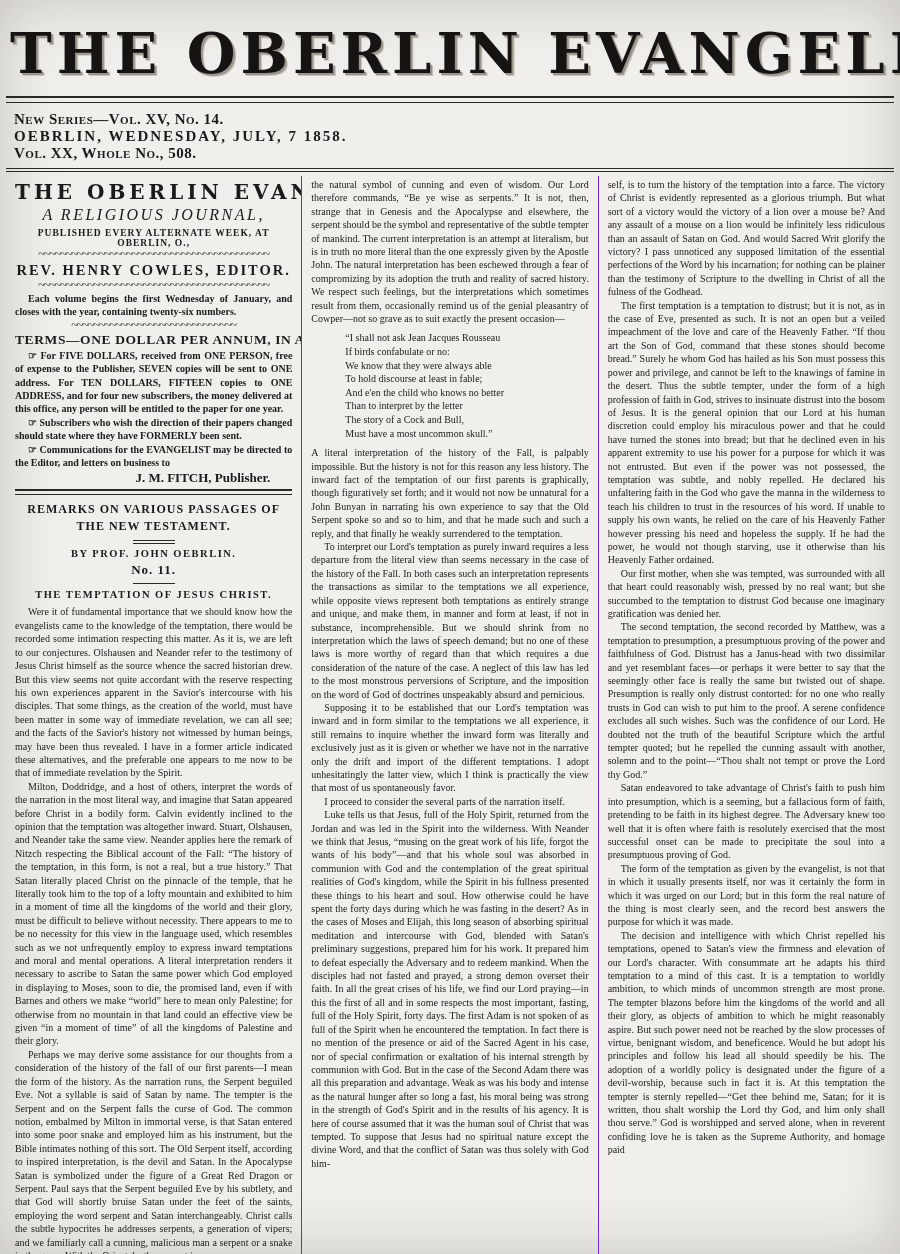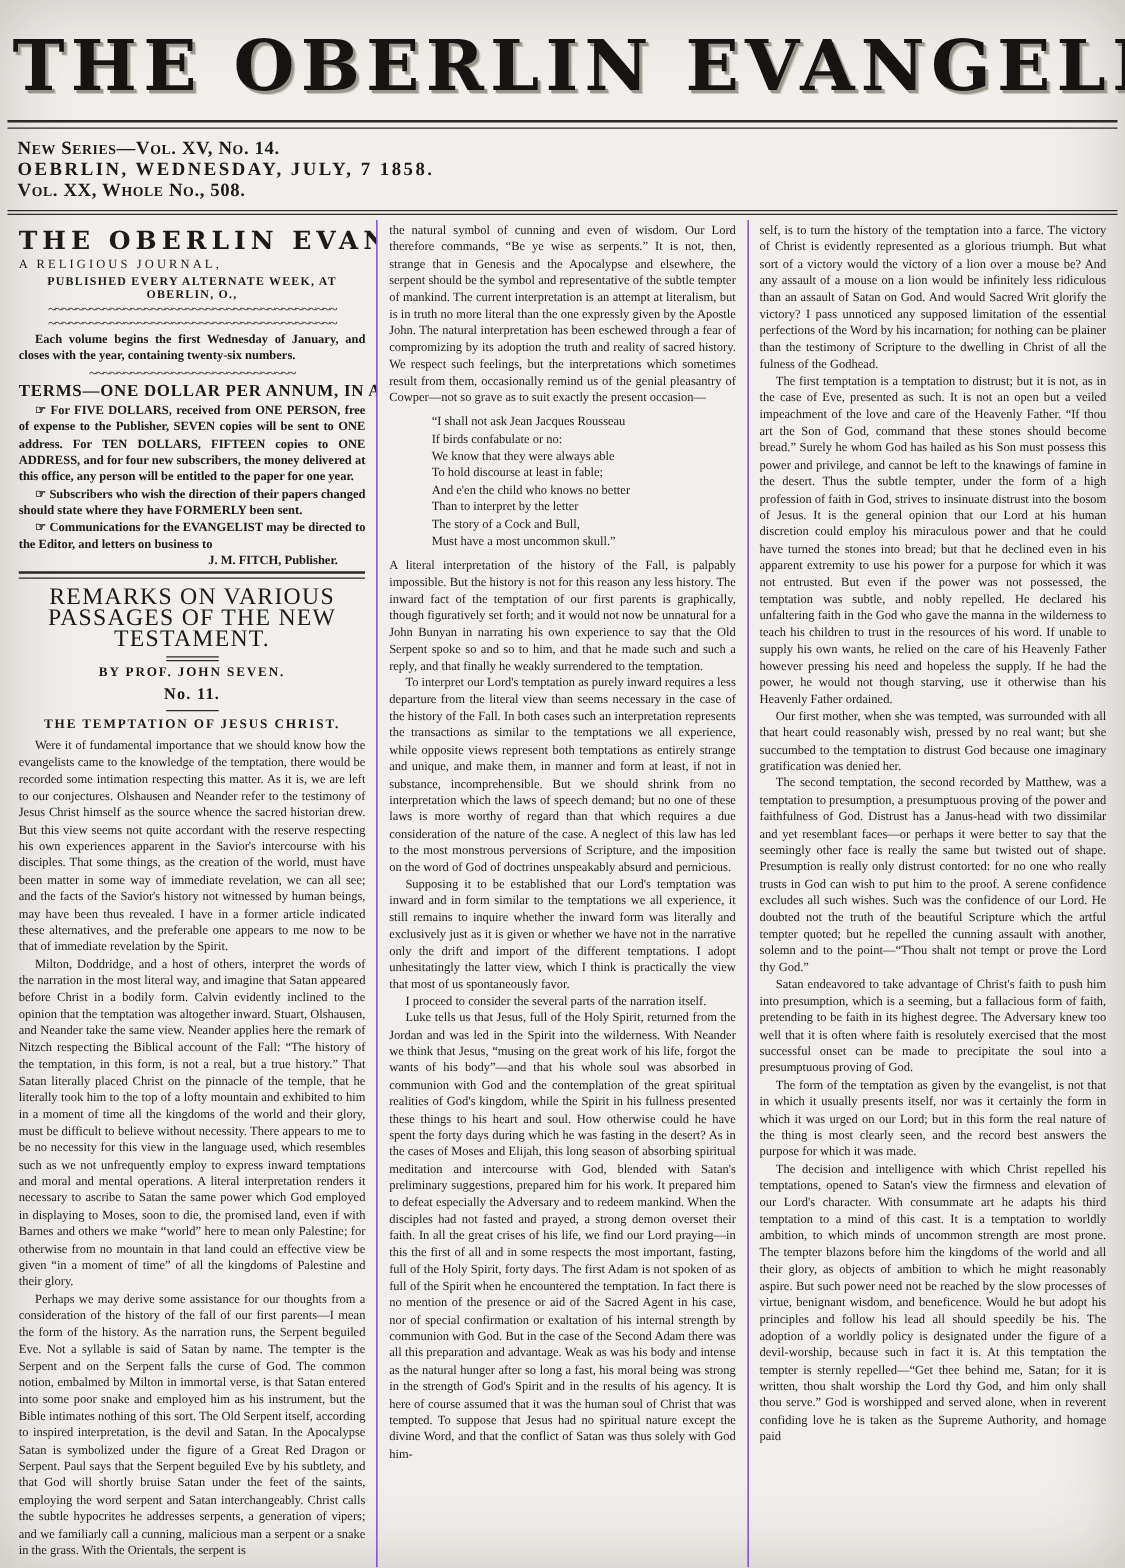--- a/index.html
+++ b/index.html
@@ -75,23 +75,25 @@
   .jr-title{
     margin:2px 0 0 0;
     text-align:center;
     font-family:"DejaVu Serif", serif;
     font-weight:bold;
     font-size:20px;
     letter-spacing:4px;
     white-space:nowrap;
   }
   .jr-sub{
-    font-size:10px;
+    text-align:center;
+    font-size:16px;
     letter-spacing:2.5px;
     margin-top:2px;
+    font-style:italic;
   }
   .jr-pub{
     text-align:center;
     font-weight:bold;
     font-size:9.5px;
     letter-spacing:1px;
     margin-top:4px;
   }
   .wavy{
     text-align:center;
@@ -132,37 +134,37 @@
   .jr-term{
     font-weight:bold;
     font-size:9.3px;
     line-height:12.6px;
     text-align:justify;
     text-indent:10px;
     margin:0;
   }
   .jr-publisher{
     font-weight:bold;
-    font-size:10px;
+    font-size:13px;
     text-align:right;
     padding-right:22px;
     margin:1px 0 3px 0;
   }
   .rule-heavy{
     height:3px;
     border-top:2px solid #2a2825;
     border-bottom:1px solid #2a2825;
     margin:3px 0 6px 0;
   }
   
   .art-headline{
     margin:2px 0 0 0;
     text-align:center;
-    font-weight:normal;
-    font-size:19px;
+    font-weight:bold;
+    font-size:12px;
     line-height:17px;
     letter-spacing:1px;
   }
   .small-rule{
     width:42px;
     height:2px;
     border-top:1px solid #2a2825;
     border-bottom:1px solid #2a2825;
     margin:5px auto 4px auto;
   }
@@ -215,33 +217,34 @@
 
   <div class="rule-double thin"></div>
 
   <div class="columns">
 
     <section class="col">
       <h2 class="jr-title">THE OBERLIN EVANGELIST</h2>
       <div class="jr-sub">A RELIGIOUS JOURNAL,</div>
       <div class="jr-pub">PUBLISHED EVERY ALTERNATE WEEK, AT OBERLIN, O.,</div>
       <div class="wavy wide"></div>
+      <div class="jr-editor">REV. HENRY COWLES, EDITOR.</div>
       <div class="wavy wide"></div>
       <p class="jr-note">Each volume begins the first Wednesday of January, and closes with the year, containing twenty-six numbers.</p>
       <div class="wavy"></div>
       <div class="jr-terms-head">TERMS—ONE DOLLAR PER ANNUM, IN ADVANCE</div>
       <p class="jr-term">☞ For FIVE DOLLARS, received from ONE PERSON, free of expense to the Publisher, SEVEN copies will be sent to ONE address. For TEN DOLLARS, FIFTEEN copies to ONE ADDRESS, and for four new subscribers, the money delivered at this office, any person will be entitled to the paper for one year.</p>
       <p class="jr-term">☞ Subscribers who wish the direction of their papers changed should state where they have FORMERLY been sent.</p>
       <p class="jr-term">☞ Communications for the EVANGELIST may be directed to the Editor, and letters on business to</p>
       <div class="jr-publisher">J. M. FITCH, Publisher.</div>
       <div class="rule-heavy"></div>
 
       <h3 class="art-headline">REMARKS ON VARIOUS PASSAGES OF THE NEW TESTAMENT.</h3>
       <div class="small-rule"></div>
-      <div class="art-byline">BY PROF. JOHN SEVEN.</div>
+      <div class="art-byline">BY PROF. JOHN OEBRLIN.</div>
       <div class="art-no">No. 11.</div>
       <div class="small-rule single"></div>
       <div class="art-section">THE TEMPTATION OF JESUS CHRIST.</div>
 
       <p>Were it of fundamental importance that we should know how the evangelists came to the knowledge of the temptation, there would be recorded some intimation respecting this matter. As it is, we are left to our conjectures. Olshausen and Neander refer to the testimony of Jesus Christ himself as the source whence the sacred historian drew. But this view seems not quite accordant with the reserve respecting his own experiences apparent in the Savior's intercourse with his disciples. That some things, as the creation of the world, must have been matter in some way of immediate revelation, we can all see; and the facts of the Savior's history not witnessed by human beings, may have been thus revealed. I have in a former article indicated these alternatives, and the preferable one appears to me now to be that of immediate revelation by the Spirit.</p>
       <p>Milton, Doddridge, and a host of others, interpret the words of the narration in the most literal way, and imagine that Satan appeared before Christ in a bodily form. Calvin evidently inclined to the opinion that the temptation was altogether inward. Stuart, Olshausen, and Neander take the same view. Neander applies here the remark of Nitzch respecting the Biblical account of the Fall: “The history of the temptation, in this form, is not a real, but a true history.” That Satan literally placed Christ on the pinnacle of the temple, that he literally took him to the top of a lofty mountain and exhibited to him in a moment of time all the kingdoms of the world and their glory, must be difficult to believe without necessity. There appears to me to be no necessity for this view in the language used, which resembles such as we not unfrequently employ to express inward temptations and moral and mental operations. A literal interpretation renders it necessary to ascribe to Satan the same power which God employed in displaying to Moses, soon to die, the promised land, even if with Barnes and others we make “world” here to mean only Palestine; for otherwise from no mountain in that land could an effective view be given “in a moment of time” of all the kingdoms of Palestine and their glory.</p>
       <p>Perhaps we may derive some assistance for our thoughts from a consideration of the history of the fall of our first parents—I mean the form of the history. As the narration runs, the Serpent beguiled Eve. Not a syllable is said of Satan by name. The tempter is the Serpent and on the Serpent falls the curse of God. The common notion, embalmed by Milton in immortal verse, is that Satan entered into some poor snake and employed him as his instrument, but the Bible intimates nothing of this sort. The Old Serpent itself, according to inspired interpretation, is the devil and Satan. In the Apocalypse Satan is symbolized under the figure of a Great Red Dragon or Serpent. Paul says that the Serpent beguiled Eve by his subtlety, and that God will shortly bruise Satan under the feet of the saints, employing the word serpent and Satan interchangeably. Christ calls the subtle hypocrites he addresses serpents, a generation of vipers; and we familiarly call a cunning, malicious man a serpent or a snake in the grass. With the Orientals, the serpent is</p>
     </section>
 
     <section class="col">

